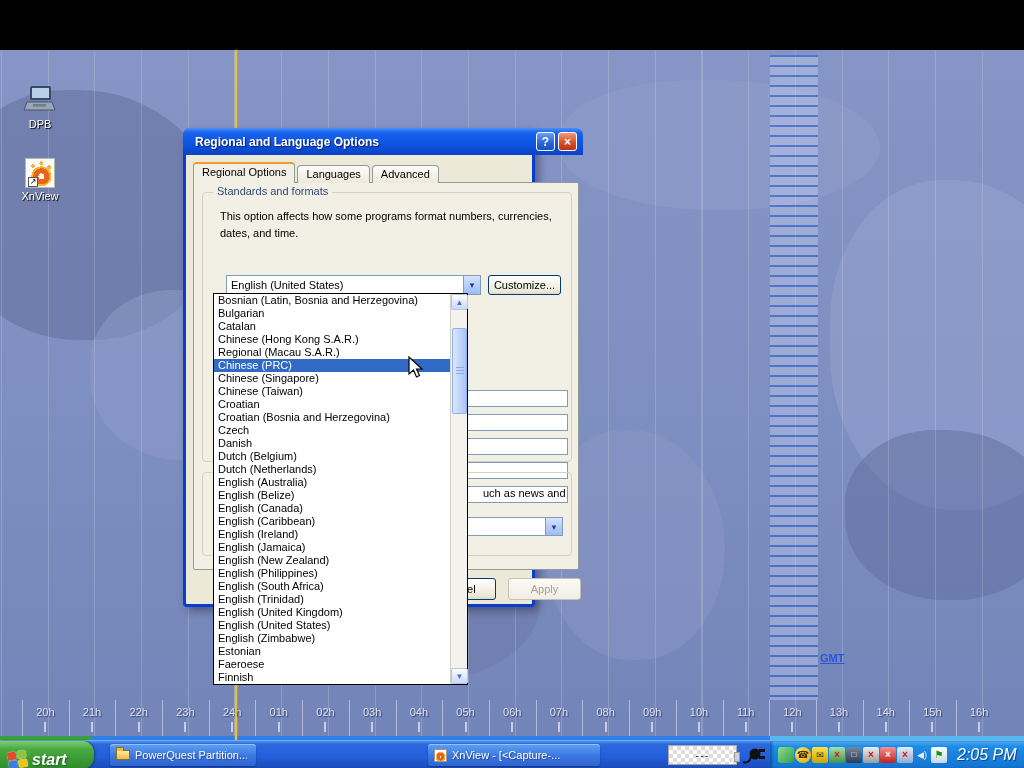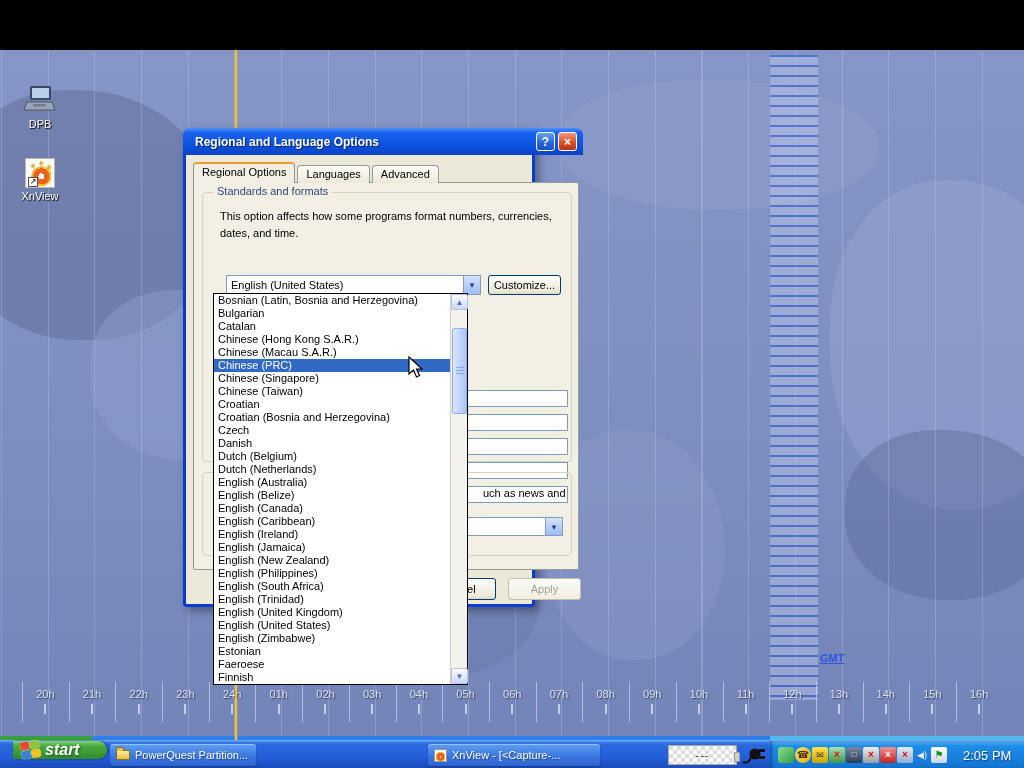--- a/index.html
+++ b/index.html
@@ -10,21 +10,21 @@
   
   #topstrip{position:absolute;left:0;top:0;width:1024px;height:50px;background:#000;z-index:1;}
   #wallpaper{position:absolute;left:0;top:50px;width:1024px;height:690px;
     background:linear-gradient(180deg,#8595c5 0%,#7d8ec0 55%,#7384b8 100%);z-index:0;}
   .blob{position:absolute;border-radius:45% 55% 50% 50%;}
   #grid{position:absolute;inset:0;background:repeating-linear-gradient(90deg,rgba(225,232,250,.22) 0 1px,transparent 1px 46.7px);background-position:1px 0;}
   #gmt-band{position:absolute;left:770px;top:5px;width:48px;height:645px;
     background:repeating-linear-gradient(180deg,rgba(40,90,220,.55) 0 2px,rgba(195,205,235,.45) 2px 10px);}
   #gmt-label{position:absolute;left:820px;top:602px;color:#2b55e0;font-weight:bold;font-size:11px;text-decoration:underline;}
   #yellow-line{position:absolute;left:235px;top:50px;width:2px;height:690px;background:#e7c13d;box-shadow:0 0 2px rgba(231,193,61,.9);z-index:2;}
-  #tz-row{position:absolute;left:22px;top:632px;width:981px;height:40px;display:flex;
+  #tz-row{position:absolute;left:22px;top:650px;width:981px;height:40px;display:flex;
     background:repeating-linear-gradient(90deg,rgba(255,255,255,.45) 0 1px,transparent 1px 46.7px);text-align:right;}
   .tz-zone{flex:0 0 46.7px;display:flex;flex-direction:column;align-items:center;padding-top:6px;}
   .tz-label{font-size:11px;color:#dde2ef;text-shadow:1px 1px 1px rgba(40,50,90,.8);}
   .tz-tick{width:2px;height:10px;background:rgba(255,255,255,.6);margin-top:4px;}
   #daybar-green{position:absolute;left:0;top:686px;width:92px;height:4px;background:#35a23f;}
   #daybar-blue{position:absolute;left:92px;top:686px;width:678px;height:4px;background:#2f7fe8;}
   #daybar-light{position:absolute;left:770px;top:686px;width:254px;height:4px;background:#55b8ee;}
 
   
   .desk-icon{position:absolute;width:64px;display:flex;flex-direction:column;align-items:center;z-index:3;cursor:default;}
@@ -95,44 +95,44 @@
     background:linear-gradient(90deg,#dce7fd,#aac5f7);}
   #scroll-thumb .ridges{position:absolute;left:3px;top:38px;width:8px;height:9px;
     background:repeating-linear-gradient(180deg,#86a7e8 0 1px,transparent 1px 3px);}
 
   
   #cursor{position:absolute;left:408px;top:356px;z-index:50;}
 
   
   #taskbar{position:absolute;left:0;top:740px;width:1024px;height:28px;z-index:30;
     background:linear-gradient(180deg,#4f91f2 0%,#2b69dd 12%,#245edb 60%,#1a4bb8 100%);border-top:1px solid #6fa8f5;}
-  #start-btn{position:absolute;left:0;top:0;width:94px;height:18px;border-radius:0 12px 12px 0;
+  #start-btn{position:absolute;left:0;top:0;width:94px;height:28px;border-radius:0 12px 12px 0;
     background:linear-gradient(180deg,#7ece6f 0%,#48a93f 30%,#3b9a34 65%,#2f8a2c 100%);
-    display:flex;align-items:flex-end;box-shadow:1px 0 3px rgba(0,0,0,.4);margin-left:13px;}
+    display:flex;align-items:flex-end;box-shadow:1px 0 3px rgba(0,0,0,.4);}
   #start-label{color:#fff;font-size:16px;font-weight:bold;font-style:italic;text-shadow:1px 1px 2px #1d5a1d;margin-left:4px;}
   #win-flag{width:20px;height:18px;margin-left:8px;transform:rotate(-10deg);display:grid;grid-template-columns:9px 9px;grid-template-rows:8px 8px;gap:1px;}
   #win-flag span{border-radius:2px;box-shadow:0 0 1px #fff;}
   .task-btn{position:absolute;top:3px;height:22px;border-radius:3px;display:flex;align-items:center;padding:0 6px;
     background:linear-gradient(180deg,#5ea0f5,#3b77e0 55%,#2f63cf);box-shadow:inset 0 1px 0 rgba(255,255,255,.35),0 1px 2px rgba(0,0,0,.3);}
   .task-label{color:#fff;font-size:11px;margin-left:5px;white-space:nowrap;overflow:hidden;text-shadow:1px 1px 1px rgba(0,0,30,.4);}
   .folder-glyph{position:relative;width:14px;height:10px;background:linear-gradient(#ffe9a0,#eebc44);border:1px solid #8a6d1d;border-radius:1px;}
   .folder-glyph::before{content:"";position:absolute;top:-4px;left:-1px;width:6px;height:3px;background:#eebc44;border:1px solid #8a6d1d;border-bottom:none;border-radius:1px 1px 0 0;}
   .cpl-glyph{position:relative;width:13px;height:11px;background:linear-gradient(#f0f4fa,#9fb2cc);border:1px solid #44506b;}
   .cpl-glyph::after{content:"";position:absolute;inset:2px;background:linear-gradient(90deg,#c23b2e 0 40%,#e8e8e8 40% 60%,#3566c8 60% 100%);}
   .xnv-glyph{position:relative;width:13px;height:13px;background:#fff;border:1px solid #999;
     background-image:radial-gradient(circle at 50% 60%,#fff 0 1px,#e8641e 1px 4px,#f7b32a 4px 5px,transparent 5px);}
   #battery-box{position:absolute;left:668px;top:4px;width:69px;height:20px;background:repeating-conic-gradient(#ffffff 0 25%,#dddddd 0 50%) 0 0/8px 8px;
     border:1px solid #aaa;display:flex;align-items:center;justify-content:center;}
   #battery-box::after{content:"";position:absolute;right:-4px;top:6px;width:4px;height:8px;background:#cfcfcf;border:1px solid #999;}
   #battery-text{font-size:11px;color:#333;letter-spacing:1px;}
   #tray{position:absolute;left:770px;top:0;width:254px;height:28px;
     background:linear-gradient(180deg,#55b5f5 0%,#1e8de8 18%,#1273d0 100%);box-shadow:inset 2px 0 3px rgba(0,20,80,.4);display:flex;align-items:center;}
   #tray-icons{display:flex;align-items:center;gap:1px;margin-left:8px;}
   .tray-icon{width:16px;height:16px;display:flex;align-items:center;justify-content:center;font-size:10px;line-height:1;}
-  #clock{color:#fff;font-size:13px;margin-left:16px;text-shadow:1px 1px 1px rgba(0,0,60,.5);}
+  #clock{color:#fff;font-size:16px;margin-left:10px;text-shadow:1px 1px 1px rgba(0,0,60,.5);font-style:italic;}
 </style>
 </head>
 <body>
 
 <div id="screen">
 
   <div id="wallpaper">
     <div class="blob" style="left:-50px;top:40px;width:270px;height:250px;background:rgba(98,112,156,.55);"></div>
     <div class="blob" style="left:90px;top:240px;width:190px;height:170px;background:rgba(142,156,202,.5);"></div>
     <div class="blob" style="left:560px;top:30px;width:320px;height:130px;background:rgba(146,158,204,.5);"></div>
@@ -329,21 +329,21 @@
     </div>
 
       <div class="lang-item">Bosnian (Latin, Bosnia and Herzegovina)</div>
 
       <div class="lang-item">Bulgarian</div>
 
       <div class="lang-item">Catalan</div>
 
       <div class="lang-item">Chinese (Hong Kong S.A.R.)</div>
 
-      <div class="lang-item">Chinese (Macau S.A.R.)</div>
+      <div class="lang-item">Regional (Macau S.A.R.)</div>
 
       <div class="lang-item selected">Chinese (PRC)</div>
 
       <div class="lang-item">Chinese (Singapore)</div>
 
       <div class="lang-item">Chinese (Taiwan)</div>
 
       <div class="lang-item">Croatian</div>
 
       <div class="lang-item">Croatian (Bosnia and Herzegovina)</div>

